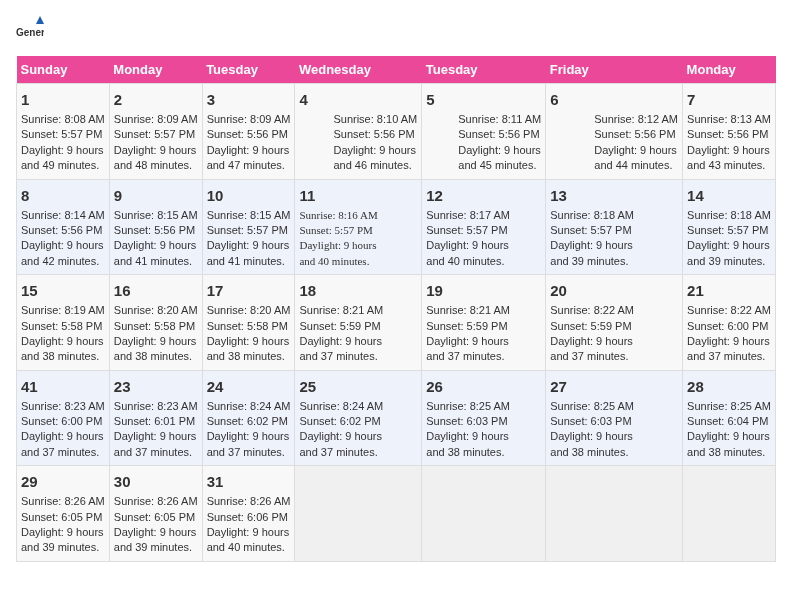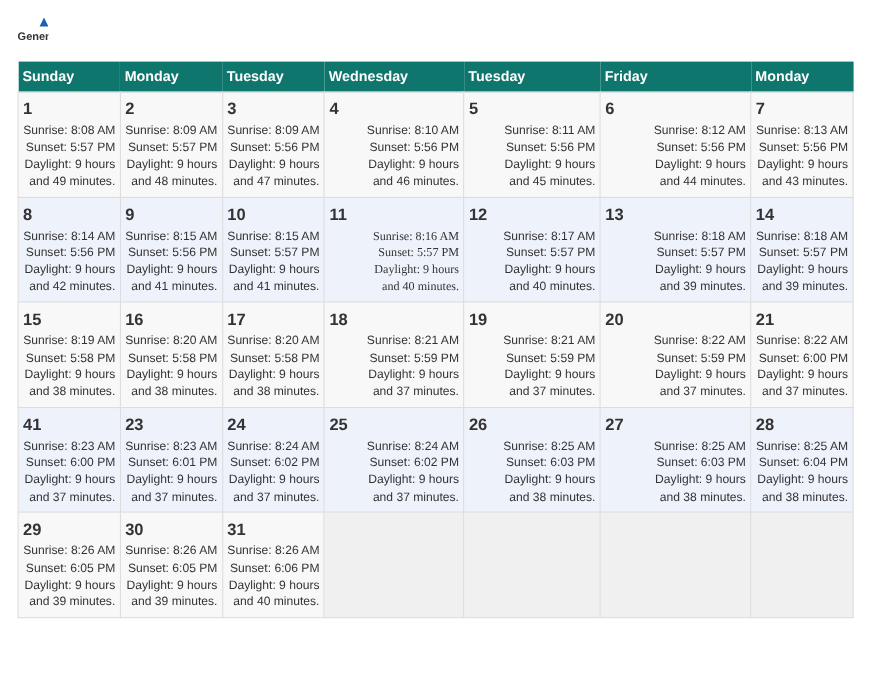--- a/index.html
+++ b/index.html
@@ -36,21 +36,21 @@
     .subtitle {
       font-size: 16px;
       color: #555;
     }
     table {
       width: 100%;
       border-collapse: collapse;
       font-size: 11.5px;
     }
     thead tr th {
-      background-color: #0f766e;
+      background-color: #ec4899;
       color: #fff;
       padding: 6px 4px;
       text-align: left;
       font-size: 13px;
       font-weight: bold;
     }
     tbody tr td {
       vertical-align: top;
       padding: 5px 4px;
       border: 1px solid #ddd;
@@ -65,21 +65,20 @@
     }
     .day-num {
       font-size: 15px;
       font-weight: bold;
       display: block;
       margin-bottom: 2px;
     }
     .cell-info {
       font-size: 11px;
       color: #333;
-      text-align: right;
     }
     td.empty {
       background-color: #f0f0f0 !important;
     }
   </style>
 </head>
 <body>
 
 <div class="header">
   <div class="logo">
@@ -186,21 +185,21 @@
         </td>
         <td>
           <span class="day-num">11</span>
           <div class="cell-info" style="white-space: pre-line; font-family: Liberation Serif, serif;">Sunrise: 8:16 AM
 Sunset: 5:57 PM
 Daylight: 9 hours
 and 40 minutes.</div>
         </td>
         <td>
           <span class="day-num">12</span>
-          <div class="cell-info" style="white-space: pre-line; margin-left: 16px;">Sunrise: 8:17 AM
+          <div class="cell-info" style="white-space: pre-line;">Sunrise: 8:17 AM
 Sunset: 5:57 PM
 Daylight: 9 hours
 and 40 minutes.</div>
         </td>
         <td>
           <span class="day-num">13</span>
           <div class="cell-info" style="white-space: pre-line;">Sunrise: 8:18 AM
 Sunset: 5:57 PM
 Daylight: 9 hours
 and 39 minutes.</div>

